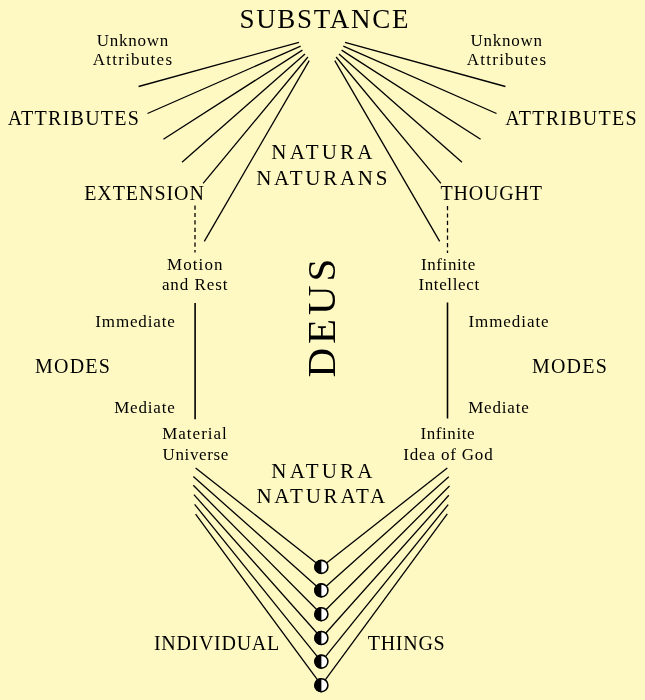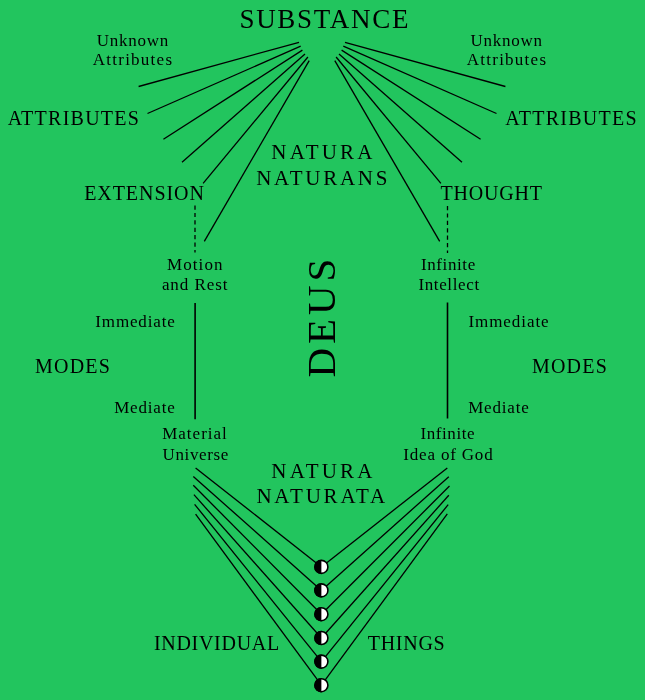--- a/index.html
+++ b/index.html
@@ -1,16 +1,16 @@
 <!DOCTYPE html>
 <html><head>
 <meta charset="utf-8">
 <style>
   html,body{margin:0;padding:0;background:#ffffff;}
-  #page{position:relative;width:645px;height:700px;background:#22c55e;overflow:hidden;
+  #page{position:relative;width:645px;height:700px;background:#fef9c3;overflow:hidden;
         font-family:"Liberation Serif", serif;color:#000;text-align:center;}
   svg{position:absolute;left:0;top:0;}
 </style>
 </head>
 <body>
 <div id="page">
 <svg width="645" height="700" viewBox="0 0 645 700">
   <g stroke="#000" stroke-width="1.3" fill="none">
 
     <line x1="299.0" y1="42.3" x2="138.6" y2="86.5"></line>

